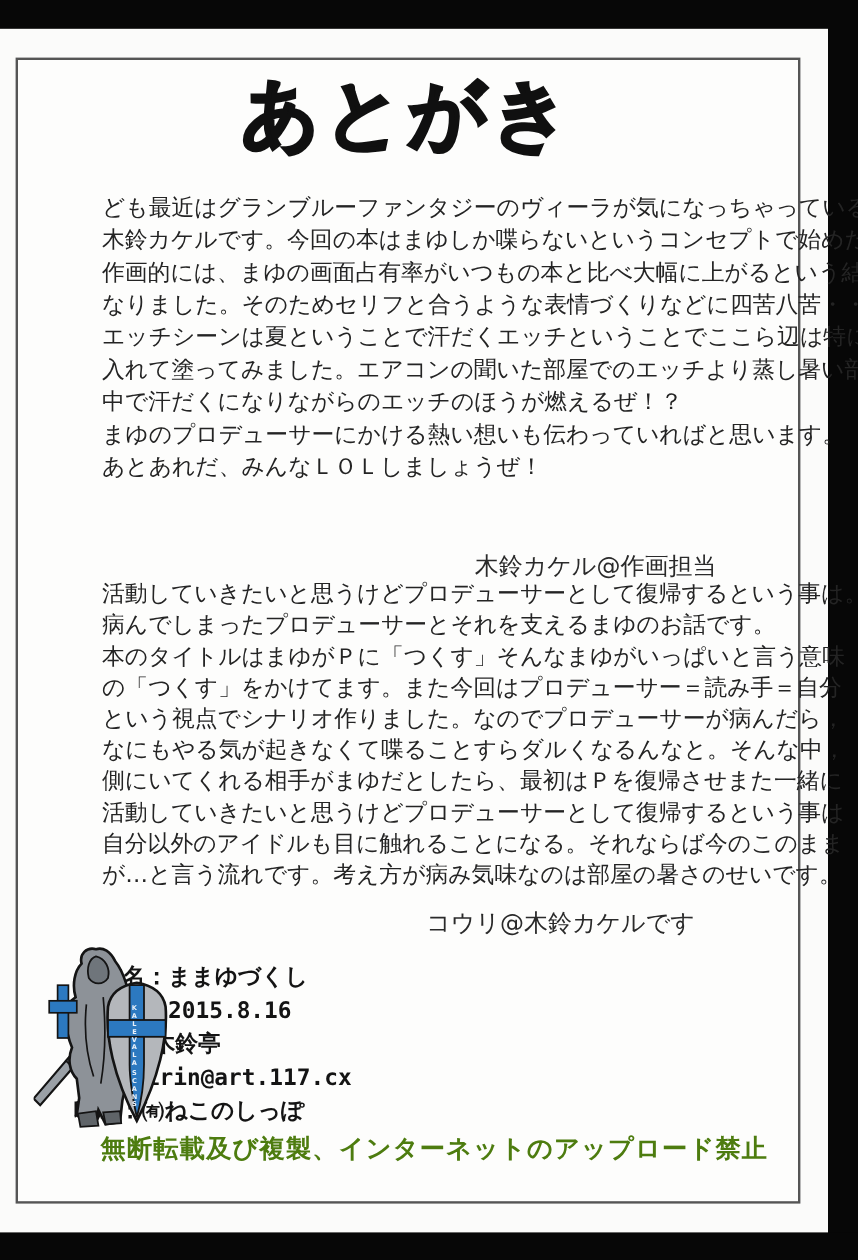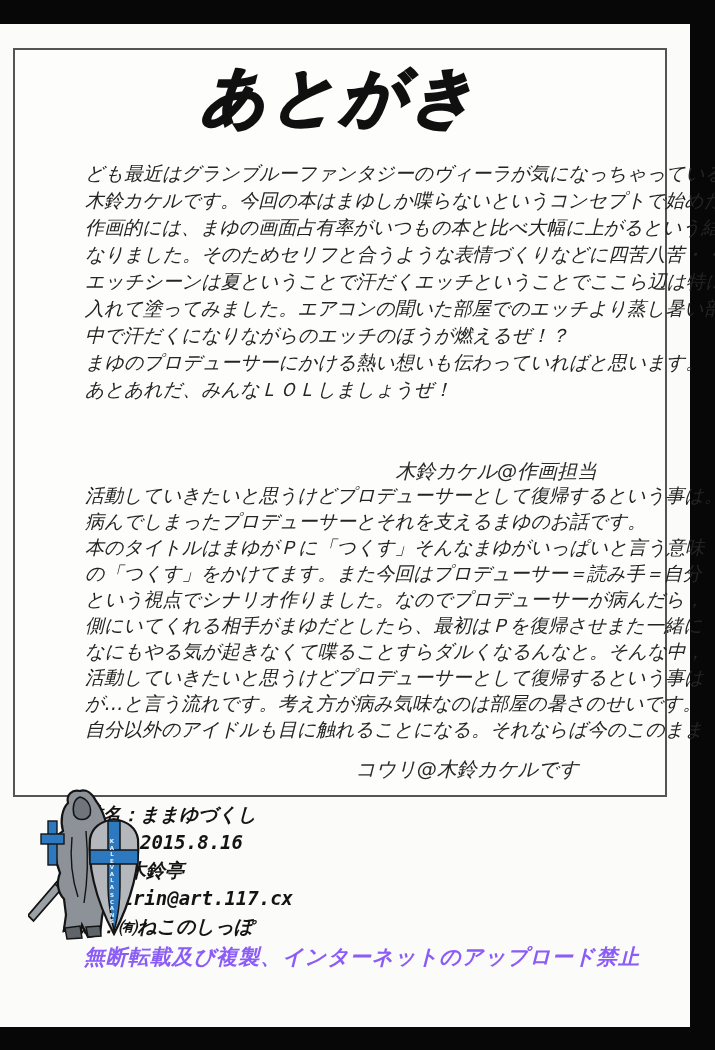--- a/index.html
+++ b/index.html
@@ -10,22 +10,22 @@
     background:#fbfbfa; overflow:hidden;
     font-family:"DejaVu Sans","Liberation Sans",sans-serif;
     color:#1c1c1c;
   }
   .bar { position:absolute; background:#070707; }
   .bar.top    { left:0; top:0; width:715px; height:24px; }
   .bar.right  { right:0; top:0; width:25px; height:1050px; }
   .bar.bottom { left:0; bottom:0; width:715px; height:23px; }
 
   .frame {
-    position:absolute; left:13px; top:48px; width:654px; height:749px;
-    border:2px solid #555; background:#fdfdfc;font-style:italic;
+    position:absolute; left:13px; top:48px; width:654px; height:955px;
+    border:2px solid #555; background:#fdfdfc;
   }
   .page-title {
     position:absolute; left:0; top:6px; width:100%;
     text-align:center; font-size:64px; line-height:80px;
     font-weight:900; color:#101010; letter-spacing:4px;
     -webkit-text-stroke:2.5px #101010;
   }
   .para { position:absolute; left:70px; width:565px; font-size:19px; color:#242424; }
   .para .line { white-space:nowrap; }
   .para1 { top:110px; line-height:27px; }
@@ -39,21 +39,21 @@
   .cline.l1 { margin-left:68px; }
   .cline.l2 { margin-left:106px; font-family:"DejaVu Sans Mono","Liberation Mono",monospace; }
   .cline.l3 { margin-left:112px; }
   .cline.l4 { margin-left:95px;  font-family:"DejaVu Sans Mono","Liberation Mono",monospace; }
   .cline.l5 { margin-left:46px; }
 
   .warning {
     position:absolute; left:0; top:893px; width:100%;
     padding-left:44px; text-align:center;
     font-family:"DejaVu Serif","Liberation Serif",serif;
-    font-weight:600; font-size:21px; letter-spacing:1px; color:#8b5cf6;
+    font-weight:600; font-size:21px; letter-spacing:1px; color:#4d7c0f;
   }
 
   .knight { position:absolute; left:28px; top:787px; width:118px; height:158px; z-index:5; }
   .knight svg { display:block; width:100%; height:100%; }
   .shield-text { position:absolute; font-size:5.5px; line-height:6px; font-weight:bold;
     color:#e9f1fa; writing-mode:vertical-rl; text-orientation:upright;
     letter-spacing:0.5px; font-family:"DejaVu Sans",sans-serif; }
   .shield-text.word1 { left:81px; top:51px; }
   .shield-text.word2 { left:81px; top:105px; }
 </style>
@@ -80,25 +80,25 @@
       <div class="line">あとあれだ、みんなＬＯＬしましょうぜ！</div>
     </div>
     <div class="sig sig1">木鈴カケル@作画担当</div>
 
     <div class="para para2">
       <div class="line">活動していきたいと思うけどプロデューサーとして復帰するという事は。</div>
       <div class="line">病んでしまったプロデューサーとそれを支えるまゆのお話です。</div>
       <div class="line">本のタイトルはまゆがＰに「つくす」そんなまゆがいっぱいと言う意味</div>
       <div class="line">の「つくす」をかけてます。また今回はプロデューサー＝読み手＝自分</div>
       <div class="line">という視点でシナリオ作りました。なのでプロデューサーが病んだら，</div>
+      <div class="line">なにもやる気が起きなくて喋ることすらダルくなるんなと。そんな中，</div>
       <div class="line">側にいてくれる相手がまゆだとしたら、最初はＰを復帰させまた一緒に</div>
-      <div class="line">なにもやる気が起きなくて喋ることすらダルくなるんなと。そんな中，</div>
       <div class="line">活動していきたいと思うけどプロデューサーとして復帰するという事は</div>
+      <div class="line">自分以外のアイドルも目に触れることになる。それならば今のこのまま</div>
       <div class="line">が…と言う流れです。考え方が病み気味なのは部屋の暑さのせいです。</div>
-      <div class="line">自分以外のアイドルも目に触れることになる。それならば今のこのまま</div>
     </div>
     <div class="sig sig2">コウリ@木鈴カケルです</div>
 
     <div class="colophon">
       <div class="cline l1">誌名：ままゆづくし</div>
       <div class="cline l2">：2015.8.16</div>
       <div class="cline l3">木鈴亭</div>
       <div class="cline l4">kirin@art.117.cx</div>
       <div class="cline l5">印刷：㈲ねこのしっぽ</div>
     </div>

